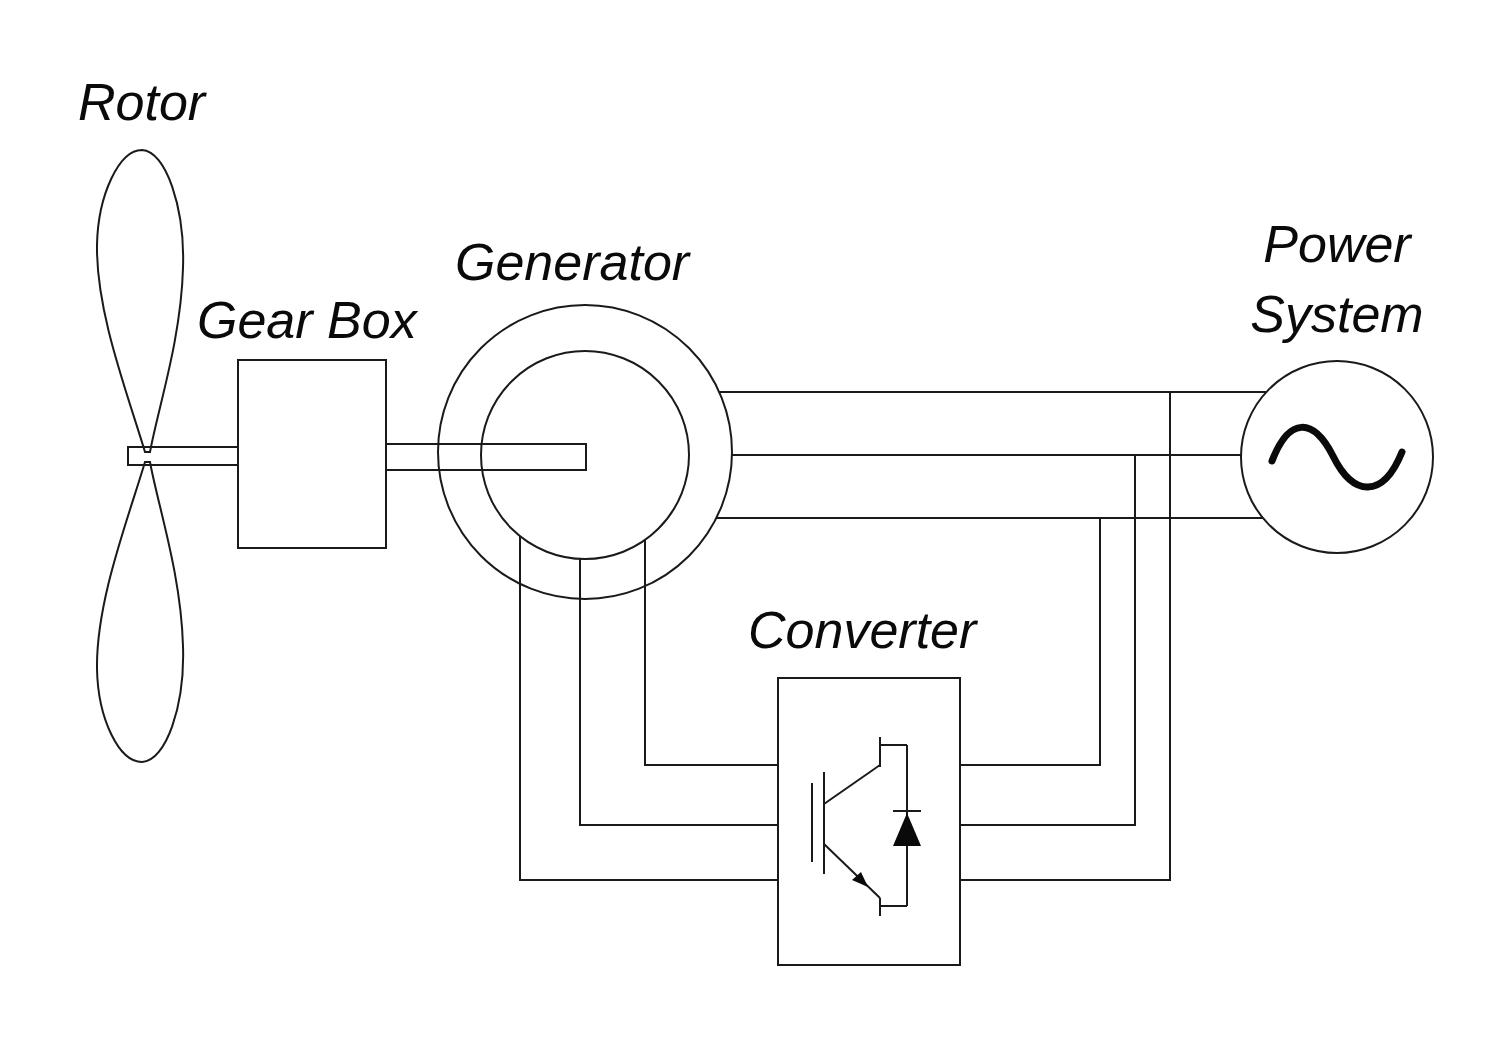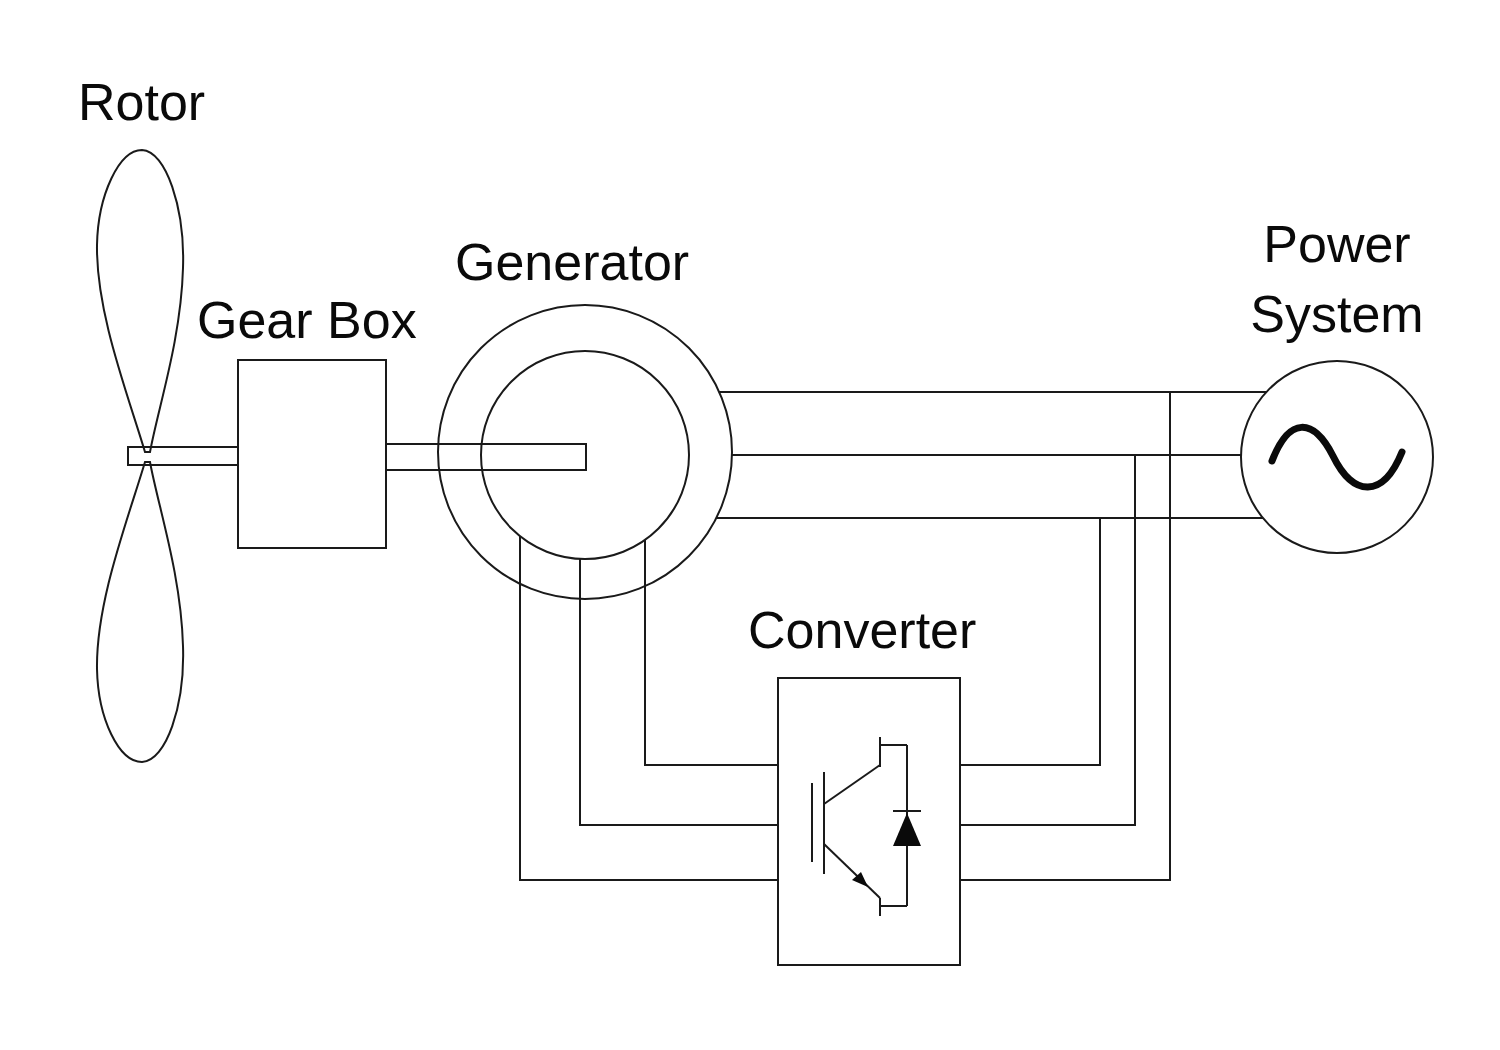--- a/index.html
+++ b/index.html
@@ -8,20 +8,21 @@
     background: #ffffff;
     width: 1500px;
     height: 1050px;
     overflow: hidden;
   }
   .diagram-wrap {
     position: relative;
     width: 1500px;
     height: 1050px;
     background: #ffffff;
+    font-style: italic;
   }
   svg { display: block; }
   .lbl {
     font-family: "Liberation Sans", sans-serif;
     font-size: 52px;
     font-weight: 500;
     fill: #0a0a0a;
   }
   .outline {
     fill: none;

